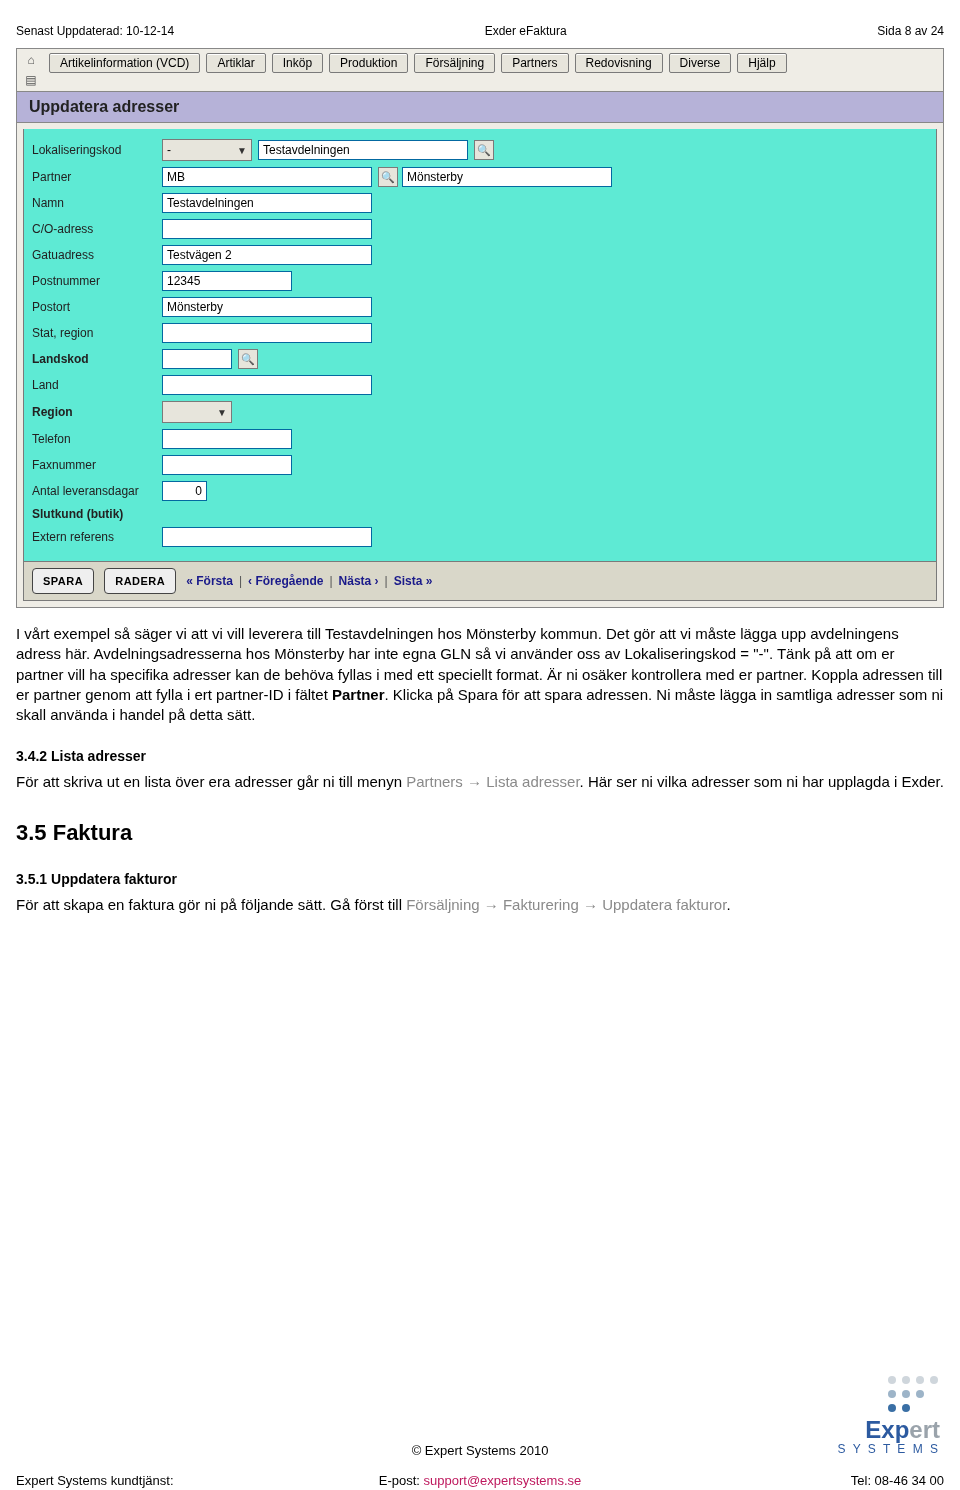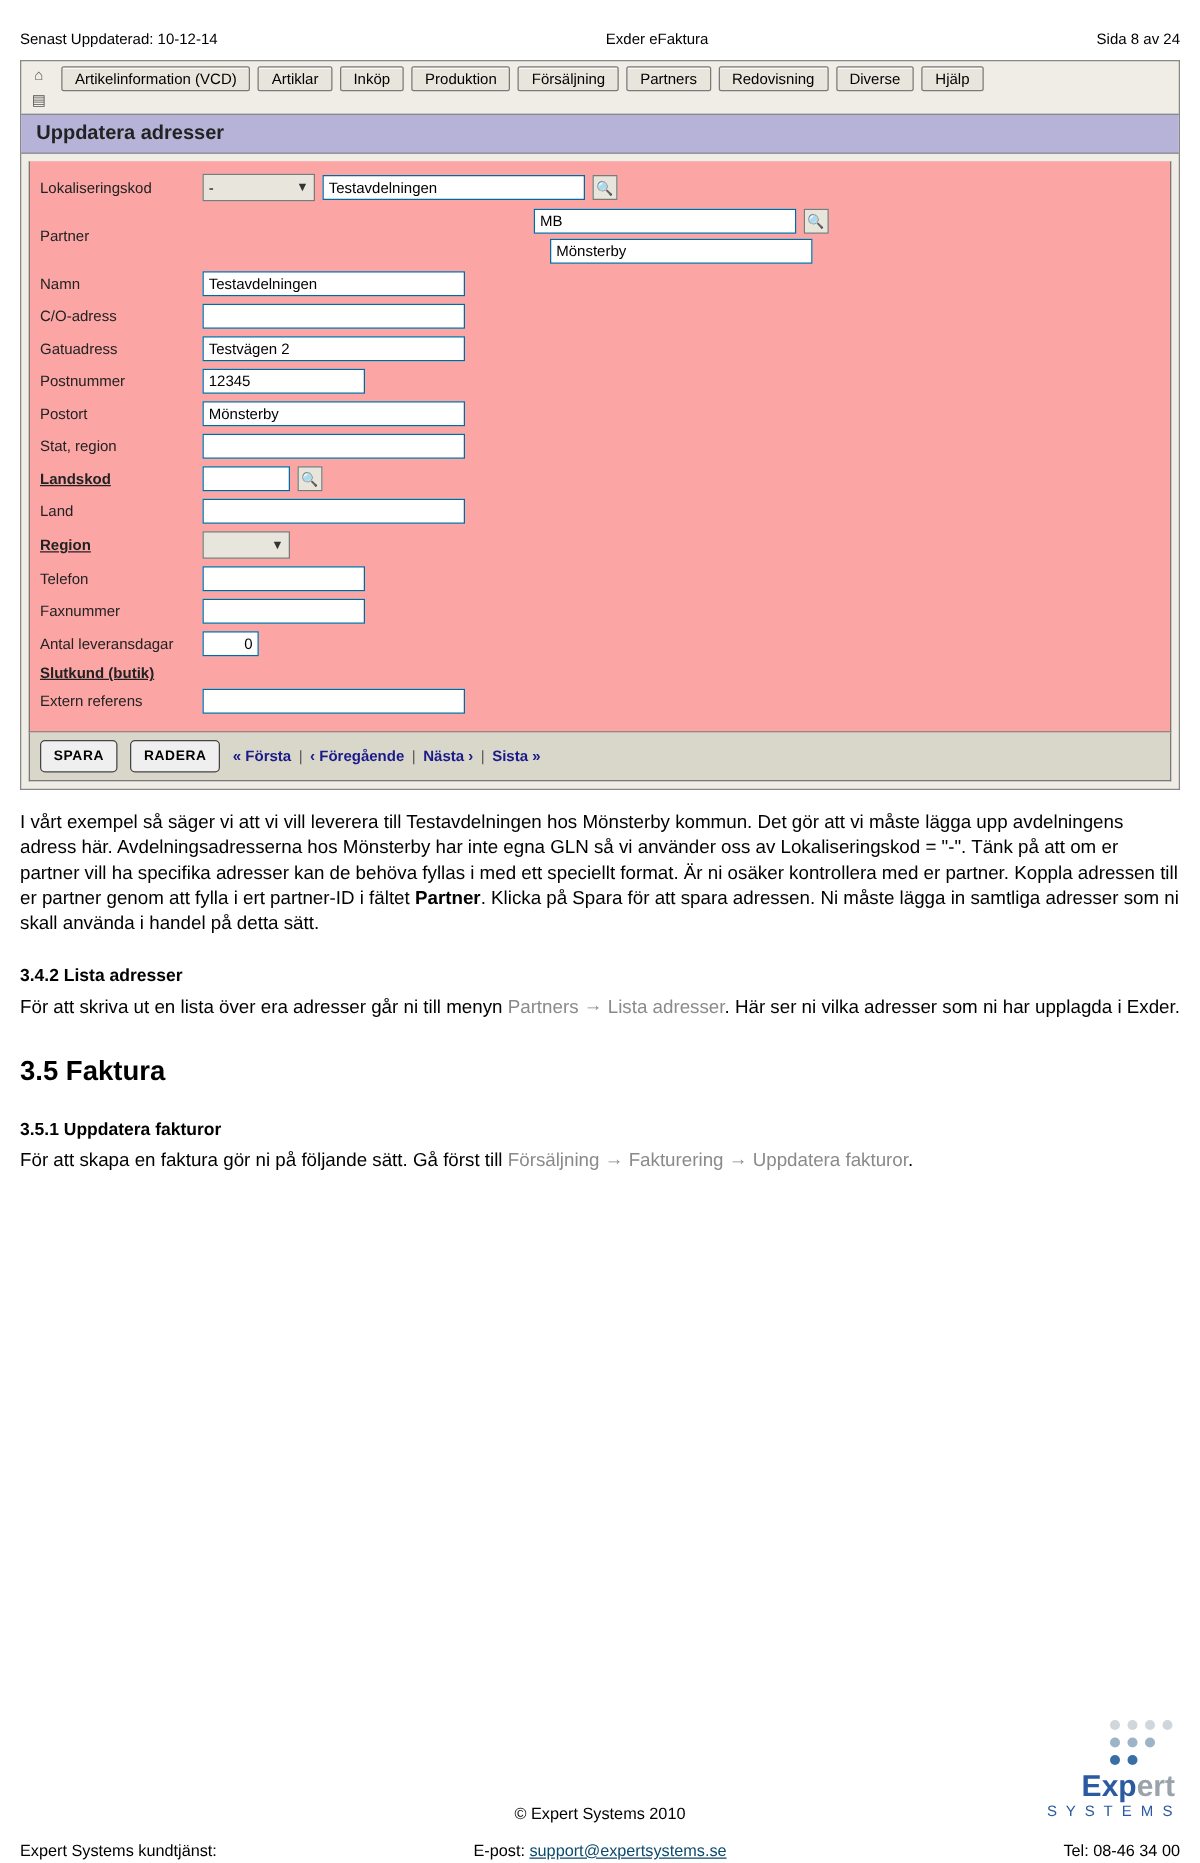--- a/index.html
+++ b/index.html
@@ -7,52 +7,52 @@
   .doc-header{display:flex;justify-content:space-between;font-size:12px;padding-bottom:6px}
   
   .shot{border:1px solid #888;background:#efede6;padding:0;margin-top:4px}
   .shot-toolstrip{display:flex;align-items:flex-start;gap:8px;padding:4px 4px 0 4px}
   .side-icons{display:flex;flex-direction:column;gap:6px;width:20px;align-items:center;font-size:12px;color:#555}
   .menu-bar{display:flex;gap:6px;flex-wrap:wrap}
   .menu-btn{background:#e7e5dc;border:1px solid #7a7a7a;border-radius:2px;padding:2px 10px;font-size:12px;box-shadow:inset 0 1px #fff;cursor:pointer}
   
   .panel-title{background:#b6b2d8;border-top:1px solid #888;border-bottom:1px solid #888;color:#222;font-weight:bold;padding:6px 12px;font-size:16px;margin-top:4px}
   
-  .form-area{background:#fca5a5;border:1px solid #7a7a7a;border-top:none;margin:6px 6px;padding:10px 8px 8px 8px}
+  .form-area{background:#5eead4;border:1px solid #7a7a7a;border-top:none;margin:6px 6px;padding:10px 8px 8px 8px}
   .frow{display:flex;align-items:center;margin-bottom:6px}
   .frow .lab{flex:0 0 130px;font-size:12px;color:#222}
-  .frow .lab-bold{font-weight:bold;text-decoration:underline}
+  .frow .lab-bold{font-weight:bold;}
   .ctrl{display:flex;gap:6px;align-items:center;flex:1}
   .inp{border:1px solid #0369a1;background:#fff;height:18px;padding:0 4px;font-size:12px;color:#000}
   .inp.w1{width:120px}
   .inp.w1s{width:60px}
   .inp.w2{width:200px}
   .inp.w60{width:35px}
   .inp.num{text-align:right}
   .sel{border:1px solid #7a7a7a;background:#e7e5dc;height:20px;width:80px;display:flex;align-items:center;justify-content:space-between;padding:0 4px;font-size:12px;cursor:pointer}
   .sel .chev{font-size:10px;color:#333}
   .lookup{width:18px;height:18px;border:1px solid #7a7a7a;background:#e7e5dc;display:flex;align-items:center;justify-content:center;font-size:11px;cursor:pointer}
-  .frow-stack{display:flex;flex-direction:column;gap:4px}
+  .frow-stack{display:flex;flex-direction:row;gap:4px}
   .row-line{display:flex;gap:6px;align-items:center}
   
   .btn-bar{background:#d9d7c9;border:1px solid #7a7a7a;border-top:none;margin:-6px 6px 6px 6px;padding:6px 8px;display:flex;align-items:center;gap:10px;font-size:12px}
   .btn-bar .btn{background:#efefef;border:1px solid #444;border-radius:4px;padding:6px 10px;font-size:11px;font-weight:bold;letter-spacing:.5px;cursor:pointer}
   .pager{display:flex;gap:6px;color:#1a1a8a;font-weight:bold}
   .pager span{color:#555;font-weight:normal}
   
   .body-text{margin-top:16px;font-size:15px;line-height:1.35}
   .body-text p{margin:0 0 14px 0}
   .gray{color:#8a8a8a}
   h2.sec{font-size:14px;font-weight:bold;margin:22px 0 6px 0}
   h1.sec{font-size:22px;font-weight:bold;margin:26px 0 8px 0}
   .arrow{display:inline-block;transform:translateY(-1px)}
   
   .page-footer{position:absolute;bottom:18px;left:16px;right:16px;display:flex;justify-content:space-between;align-items:flex-end;font-size:13px}
   .page-footer .center{position:absolute;left:0;right:0;text-align:center}
-  .page-footer a{color:#0c4a6e;text-decoration:underline}
+  .page-footer a{color:#be185d;}
   
   .logo{position:absolute;right:20px;bottom:50px;display:flex;flex-direction:column;align-items:flex-end}
   .logo .dots{display:grid;grid-template-columns:repeat(4,10px);grid-auto-rows:10px;gap:4px;margin-bottom:2px}
   .logo .dots span{width:8px;height:8px;border-radius:50%}
   .logo .word{display:flex;gap:0;align-items:baseline;font-size:24px;font-weight:bold}
   .logo .blue{color:#2c5aa0}
   .logo .gray2{color:#9aa3ab}
   .logo .sub{font-size:12px;color:#2c5aa0;letter-spacing:2px;margin-top:-2px}
 </style>
 </head>

